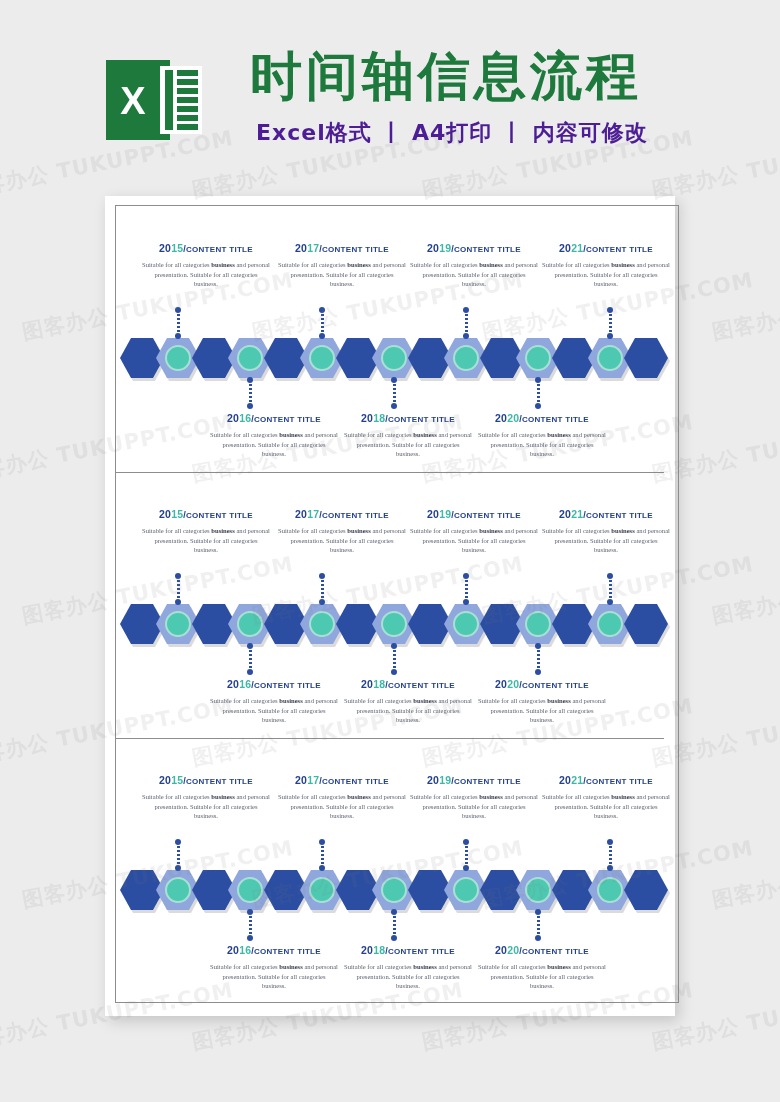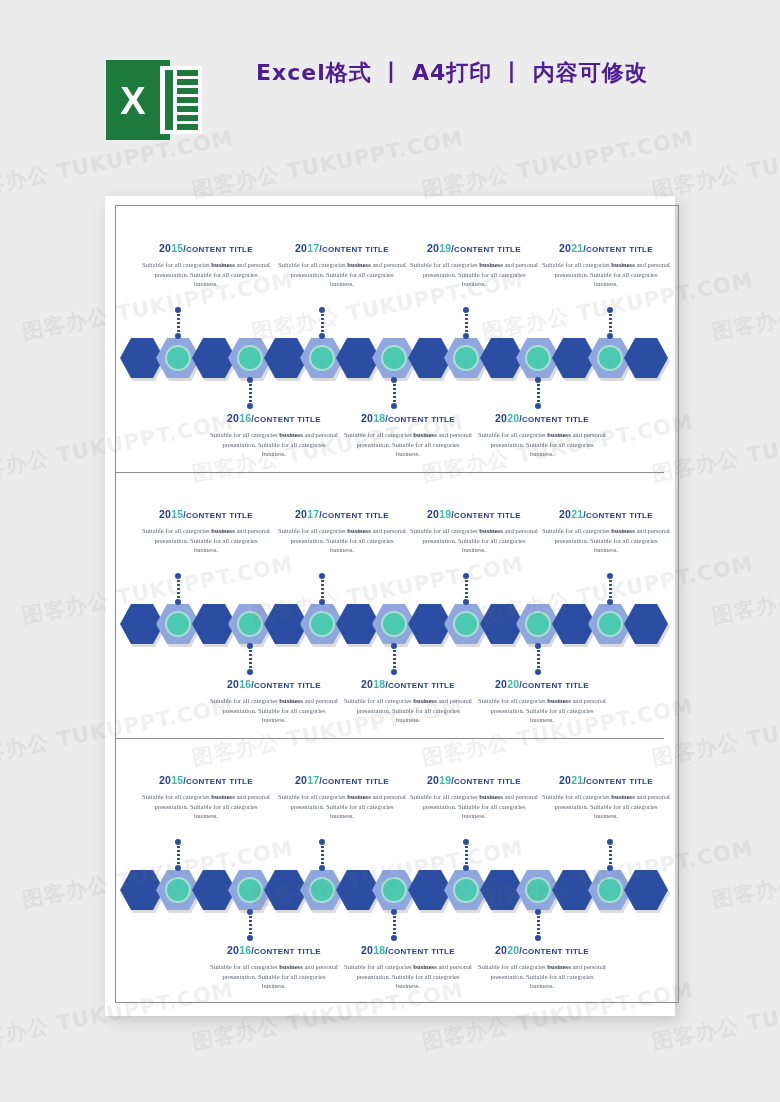--- a/index.html
+++ b/index.html
@@ -140,20 +140,21 @@
         <rect x="73" y="47" width="21" height="6"></rect>
         <rect x="73" y="56" width="21" height="6"></rect>
         <rect x="73" y="65" width="21" height="6"></rect>
         <rect x="73" y="74" width="21" height="6"></rect>
       </g>
       <text x="29" y="64" text-anchor="middle" font-family="Liberation Sans, sans-serif" font-size="38" font-weight="700" fill="#ffffff">X</text>
     </svg>
   </div>
 
   <div class="title-wrap">
+    <div class="main-title">时间轴信息流程</div>
     <div class="sub-title">Excel格式 丨 A4打印 丨 内容可修改</div>
   </div>
 </div>
 
 <div class="paper">
   <div class="paper-inner" id="paper-inner">
       <div class="section" style="top: 0px; height: 266px;">
         <div class="row-top" style="top: 36px;">
           <div class="block" style="left: 24px;">
             <div class="blk-title"><span class="yr-a">20</span><span class="yr-b">15</span><span class="slash">/</span><span class="ct">CONTENT TITLE</span></div>

